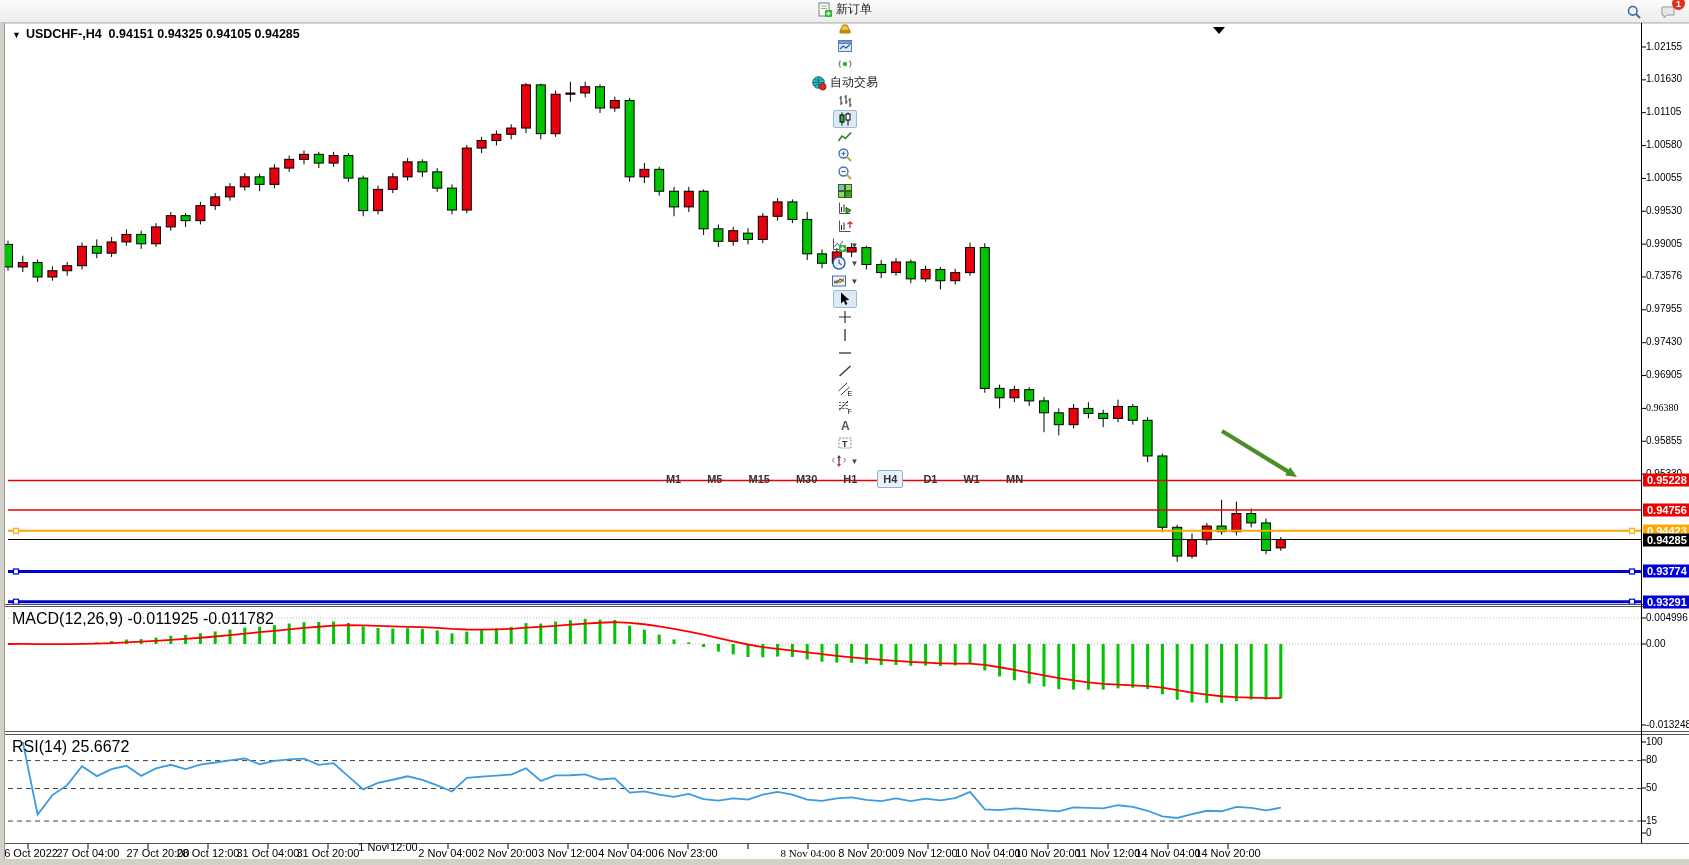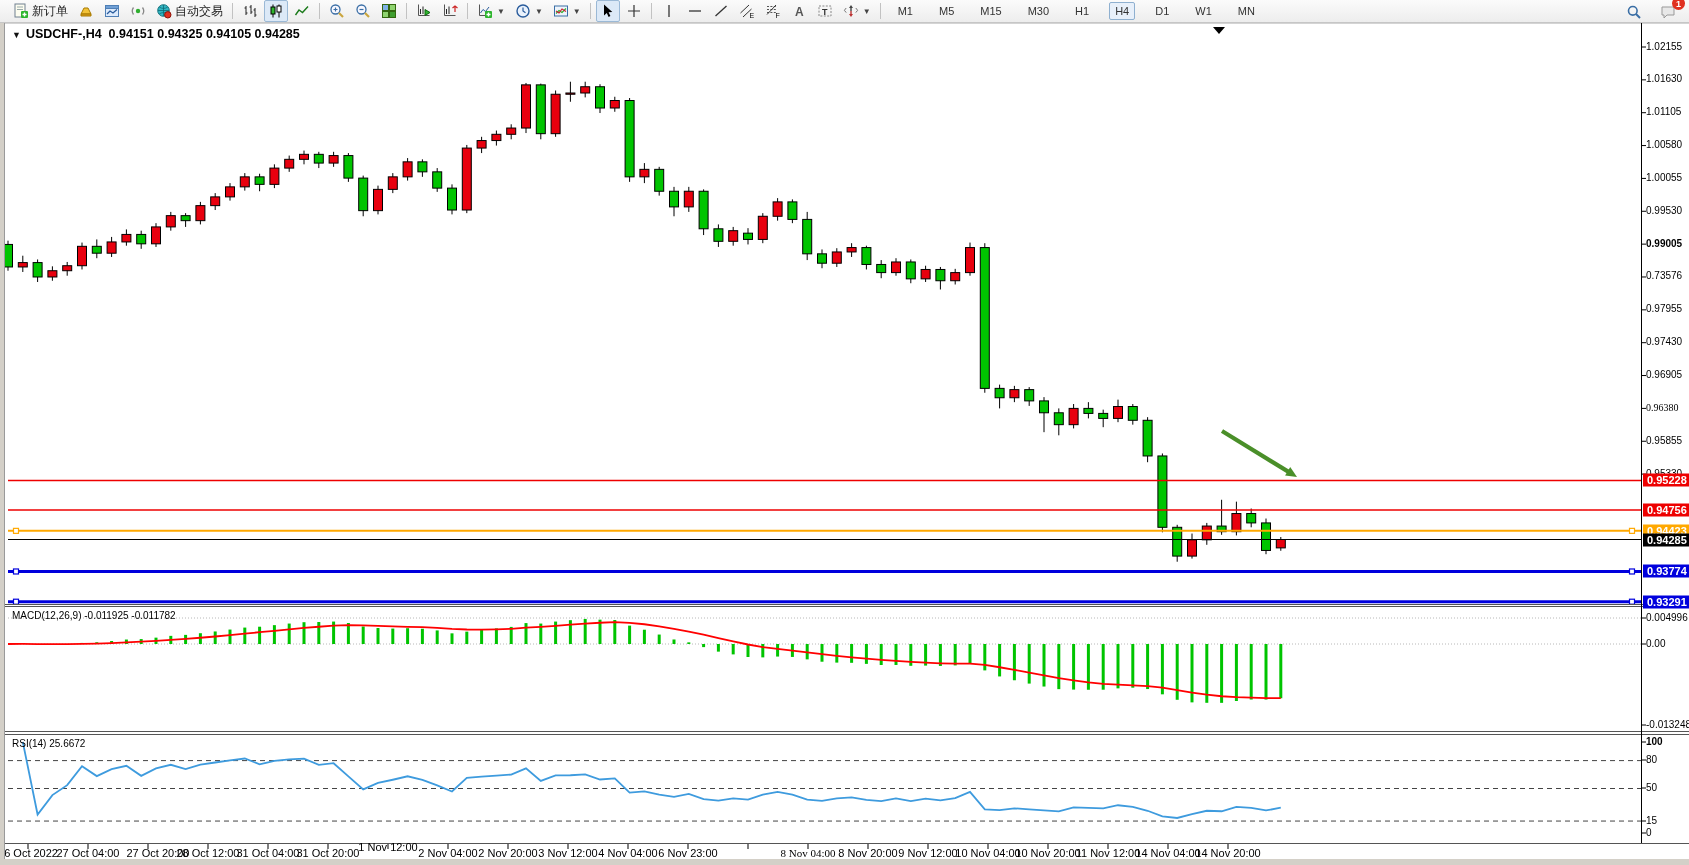--- a/index.html
+++ b/index.html
@@ -1,39 +1,39 @@
 <!DOCTYPE html>
 <html><head>
 <meta charset="utf-8">
 <style>
   html,body{margin:0;padding:0;background:#d4d0c8;font-family:"Liberation Sans",sans-serif;}
   #app{position:relative;width:1689px;height:865px;background:#fff;overflow:hidden;}
   
   #toolbar{position:absolute;left:0;top:0;width:1689px;height:23px;background:linear-gradient(#fbfbfb,#ededed);
-           border-bottom:1px solid #c6c6c6;display:flex;align-items:center;padding:8px;box-sizing:border-box;z-index:50;}
+           border-bottom:1px solid #c6c6c6;display:flex;align-items:center;padding:0;box-sizing:border-box;z-index:50;flex-direction:column;}
   .tbtn{height:20px;display:flex;align-items:center;gap:3px;padding:0 3px;margin:0 1px;border:1px solid transparent;border-radius:2px;}
   .tbtn.active{background:#dcE9f7;border:1px solid #9bb9d6;}
   .tlabel-cn{font-size:12px;color:#222;white-space:nowrap;}
   .sep{width:1px;height:16px;background:#c2c2c2;margin:0 4px;}
   .chev{font-size:8px;color:#444;margin-left:1px;}
   .tficon{width:16px;height:16px;display:block;}
   #tf-group{display:flex;align-items:center;}
-  .tf{font-size:11px;font-weight:normal;color:#333;padding:2px 5px;margin:0 7px;border:1px solid transparent;border-radius:2px;}
+  .tf{font-size:11px;font-weight:bold;color:#333;padding:2px 5px;margin:0 7px;border:1px solid transparent;border-radius:2px;}
   .tf.active{background:#e8f0fa;border:1px solid #8fb0d0;}
   #tb-right{position:absolute;right:8px;top:1px;display:flex;align-items:center;gap:8px;}
   .badge{position:absolute;right:-6px;top:-5px;background:#e03020;color:#fff;border-radius:50%;
          width:13px;height:13px;font-size:9px;font-weight:bold;display:flex;align-items:center;justify-content:center;}
   
   .axlabel{position:absolute;font-size:10px;color:#000;white-space:nowrap;}
   .tlabel{position:absolute;font-size:11px;color:#000;white-space:nowrap;transform:translateX(-50%);}
   .tag{position:absolute;left:1643px;font-size:11px;font-weight:600;color:#fff;padding:0px 4px;line-height:13px;
        transform:translateY(-50%);white-space:nowrap;}
   #chart-title{position:absolute;left:12px;top:27px;font-size:12.5px;font-weight:bold;color:#000;}
   #chart-title .oct{font-size:9px;margin-right:5px;color:#111;}
-  .panel-label{position:absolute;left:12px;font-size:10px;color:#000;}
+  .panel-label{position:absolute;left:12px;font-size:16px;color:#000;}
   #win-left{position:absolute;left:0;top:23px;width:4px;height:842px;background:#d4d0c8;border-right:1px solid #9a9a9a;}
   #win-bottom{position:absolute;left:0;top:859px;width:1689px;height:6px;background:#d4d0c8;}
   svg text{font-family:"Liberation Sans",sans-serif;}
 </style>
 </head>
 <body>
 
 <div id="app">
 
   <div id="toolbar">
@@ -580,38 +580,38 @@
       <line x1="1228" y1="844" x2="1228" y2="849" stroke="#000"></line>
     </svg>
 
   <div id="labels">
       <div class="axlabel" style="left: 1646px; top: 40.5px;">1.02155</div>
       <div class="axlabel" style="left: 1646px; top: 73.3545px;">1.01630</div>
       <div class="axlabel" style="left: 1646px; top: 106.209px;">1.01105</div>
       <div class="axlabel" style="left: 1646px; top: 139.063px;">1.00580</div>
       <div class="axlabel" style="left: 1646px; top: 171.918px;">1.00055</div>
       <div class="axlabel" style="left: 1646px; top: 204.772px;">0.99530</div>
-      <div class="axlabel" style="left: 1646px; top: 237.627px; font-weight: bold;">0.99005</div>
+      <div class="axlabel" style="left: 1646px; top: 237.627px;">0.99005</div>
       <div class="axlabel" style="left: 1646px; top: 270.481px;">0.73576</div>
       <div class="axlabel" style="left: 1646px; top: 303.336px;">0.97955</div>
       <div class="axlabel" style="left: 1646px; top: 336.19px;">0.97430</div>
       <div class="axlabel" style="left: 1646px; top: 369.045px;">0.96905</div>
       <div class="axlabel" style="left: 1646px; top: 401.899px; font-family: Liberation Serif, serif;">0.96380</div>
       <div class="axlabel" style="left: 1646px; top: 434.754px;">0.95855</div>
       <div class="axlabel" style="left: 1646px; top: 467.608px;">0.95330</div>
       <div class="tag" style="top: 480.492px; background: rgb(238, 0, 0);">0.95228</div>
       <div class="tag" style="top: 510.029px; background: rgb(238, 0, 0);">0.94756</div>
       <div class="tag" style="top: 530.869px; background: rgb(255, 168, 0);">0.94423</div>
       <div class="tag" style="top: 539.505px; background: rgb(0, 0, 0);">0.94285</div>
       <div class="tag" style="top: 571.483px; background: rgb(0, 0, 221);">0.93774</div>
       <div class="tag" style="top: 601.709px; background: rgb(0, 0, 221);">0.93291</div>
       <div class="axlabel" style="left: 1646px; top: 611.5px;">0.004996</div>
       <div class="axlabel" style="left: 1646px; top: 637.5px; text-align: center;">0.00</div>
       <div class="axlabel" style="left: 1646px; top: 718.5px;">-0.013248</div>
-      <div class="axlabel" style="left: 1646px; top: 735.5px; font-weight: bold;">100</div>
+      <div class="axlabel" style="left: 1646px; top: 735.5px;">100</div>
       <div class="axlabel" style="left: 1646px; top: 753.5px;">80</div>
       <div class="axlabel" style="left: 1646px; top: 781.5px;">50</div>
       <div class="axlabel" style="left: 1646px; top: 814.5px;">15</div>
       <div class="axlabel" style="left: 1646px; top: 826.5px;">0</div>
       <div class="tlabel" style="left: 28px; top: 847px;">26 Oct 2022</div>
       <div class="tlabel" style="left: 88px; top: 847px;">27 Oct 04:00</div>
       <div class="tlabel" style="left: 148px; top: 847px; padding-left: 20px;">27 Oct 20:00</div>
       <div class="tlabel" style="left: 208px; top: 847px;">28 Oct 12:00</div>
       <div class="tlabel" style="left: 268px; top: 847px;">31 Oct 04:00</div>
       <div class="tlabel" style="left: 328px; top: 847px;">31 Oct 20:00</div>

